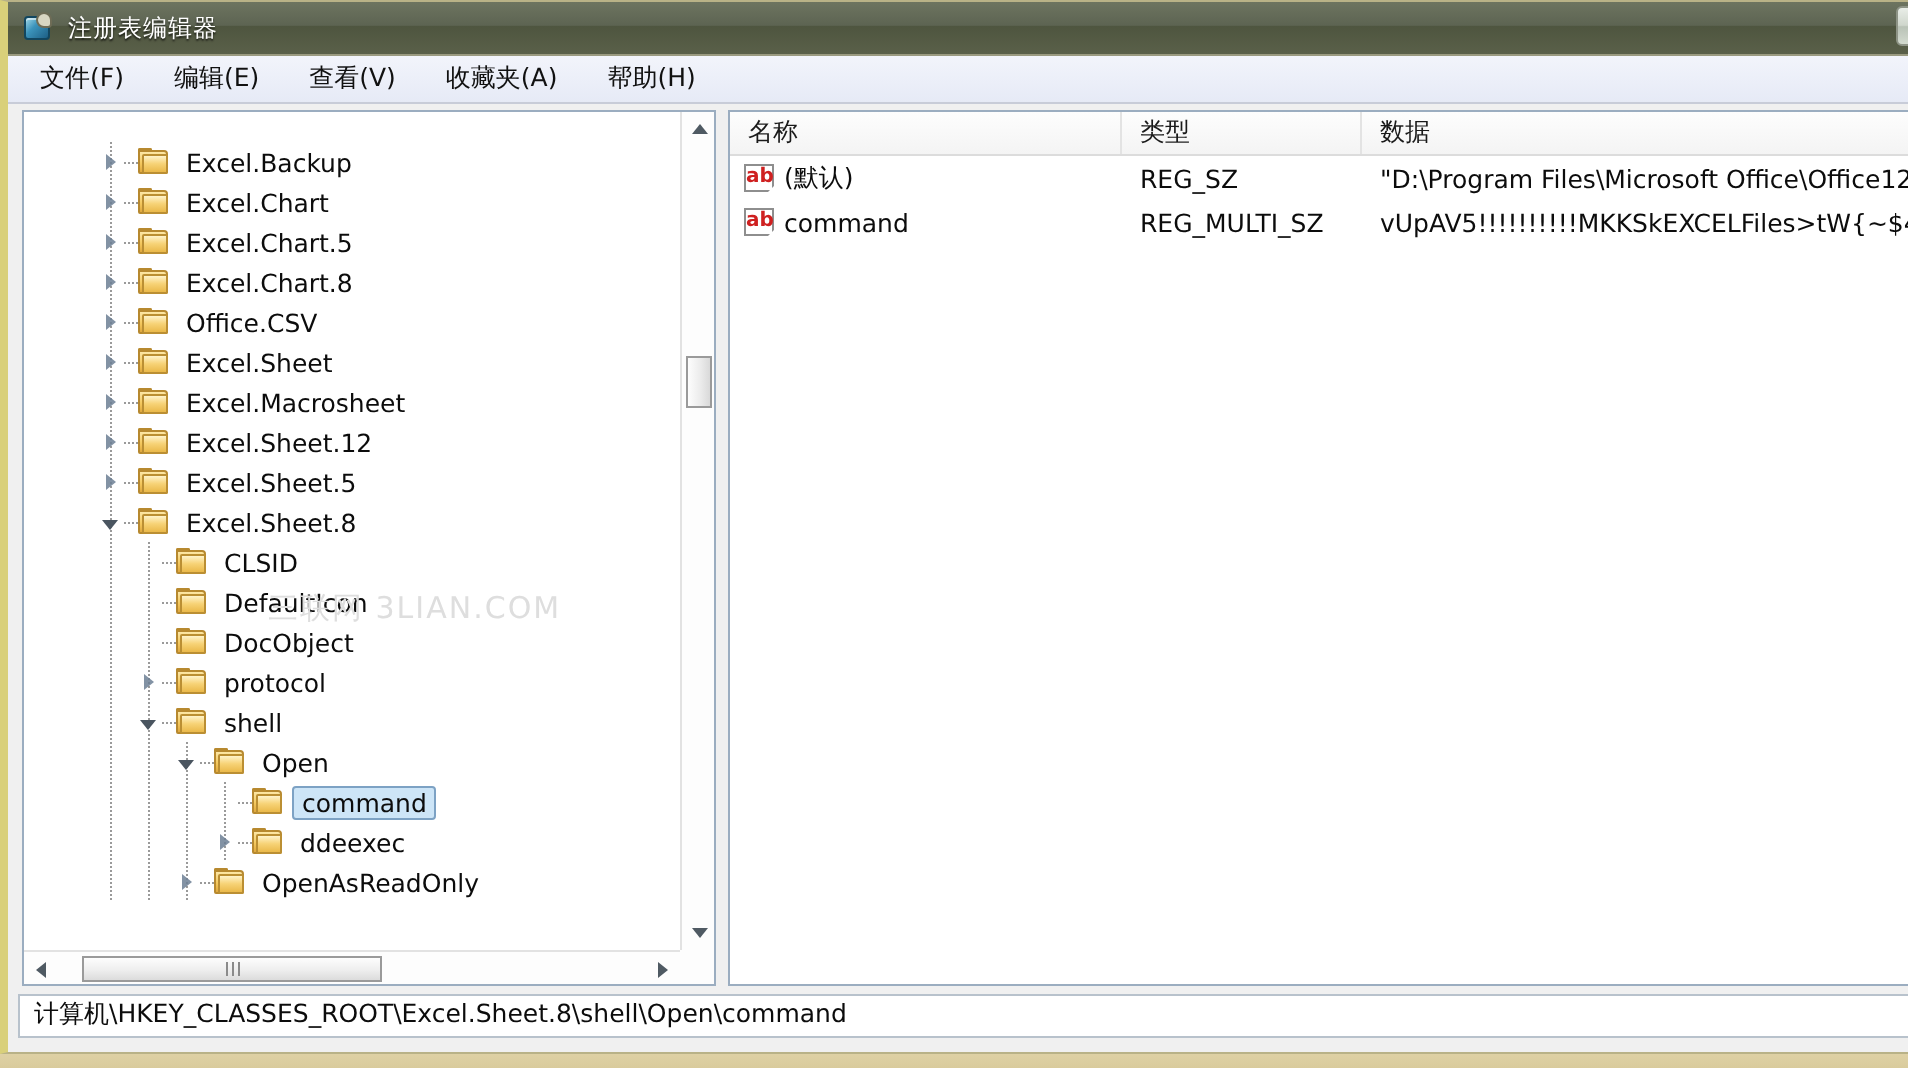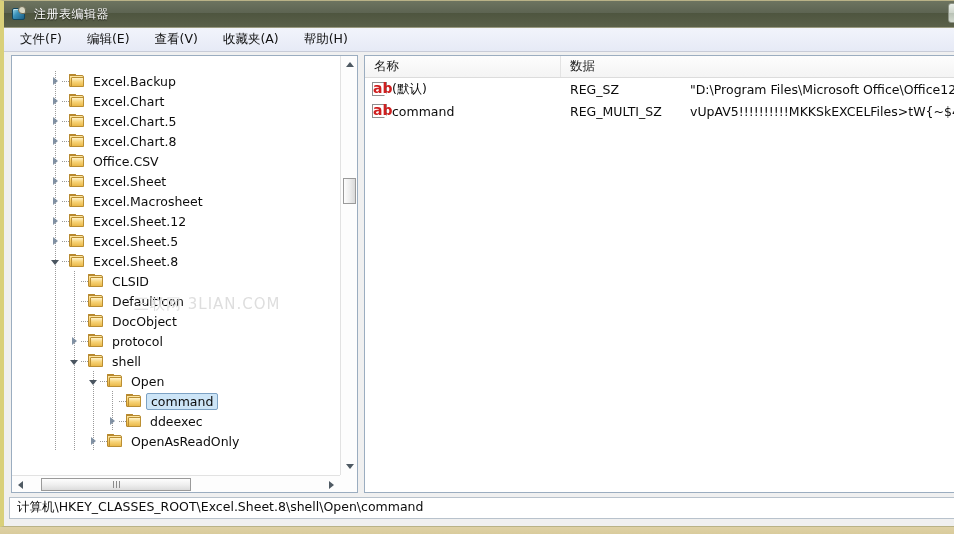--- a/index.html
+++ b/index.html
@@ -254,21 +254,21 @@
   .ab-icon .pg {
     position:absolute; inset:0;
     background:#ffffff; border:1px solid #8e8e8e;
   }
   .ab-icon .corner {
     position:absolute; right:-1px; bottom:-1px;
     width:0;height:0;border-left:5px solid transparent;border-bottom:5px solid #ffffff;
   }
   .ab-icon .txt {
     position:absolute; left:1px; top:0px;
-    font-size:14px; font-weight:bold; color:#cf2020;
+    font-size:10px; font-weight:bold; color:#cf2020;
     font-family:"DejaVu Sans","Liberation Sans",sans-serif;
     line-height:13px;
   }
 
   
   #statusbar {
     position:absolute; left:0; right:0; bottom:0;
     height:33px;
     background:#f0f0f0;
     display:flex; align-items:center;
@@ -635,20 +635,21 @@
           <div class="sb-arrow" style="right:0;top:0">
               <span class="ar-rt"></span>
             </div>
         </div>
         <div class="sb-corner"></div>
       </div>
 
       <div id="listpane">
         <div id="listheader">
           <div class="hcell c-name">名称</div>
+          <div class="hcell c-type">类型</div>
           <div class="hcell c-data">数据</div>
         </div>
         <div id="listbody">
             <div class="lrow">
               <div class="lcell c-name">
                 <span class="ab-icon">
                   <span class="pg"></span>
                   <span class="txt">ab</span>
                   <span class="corner"></span>
                 </span>

